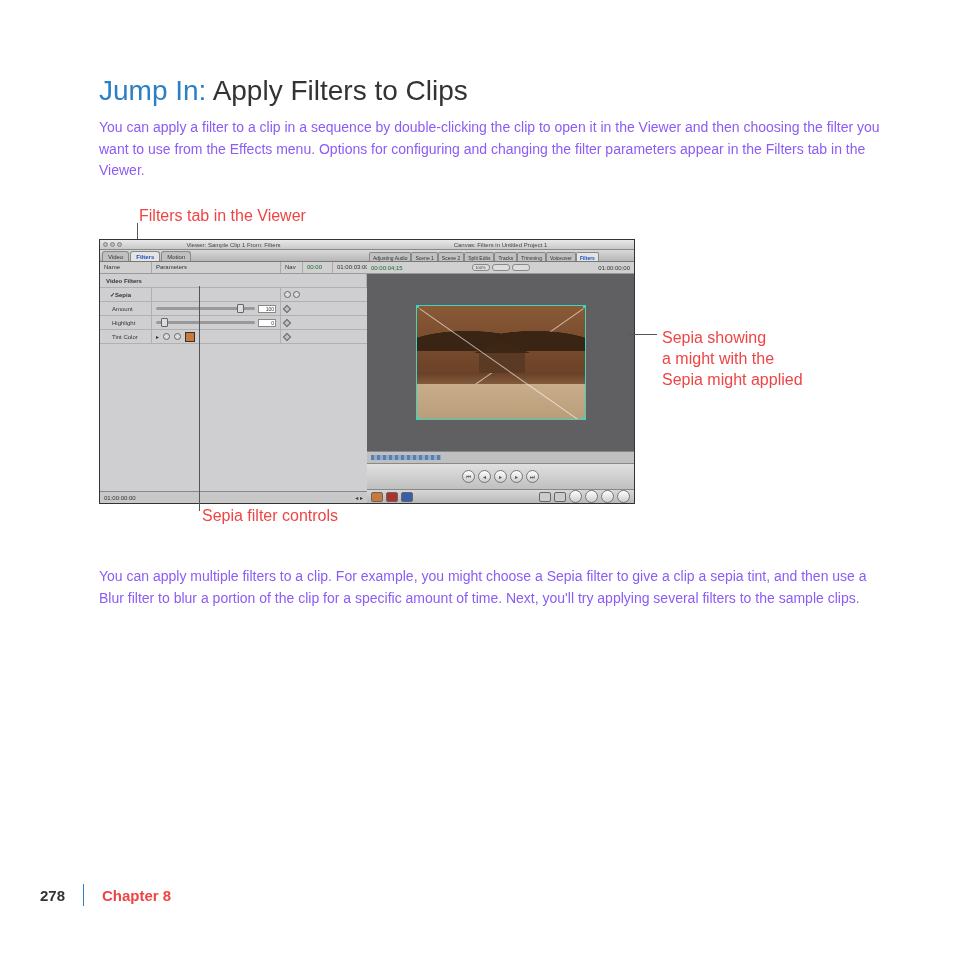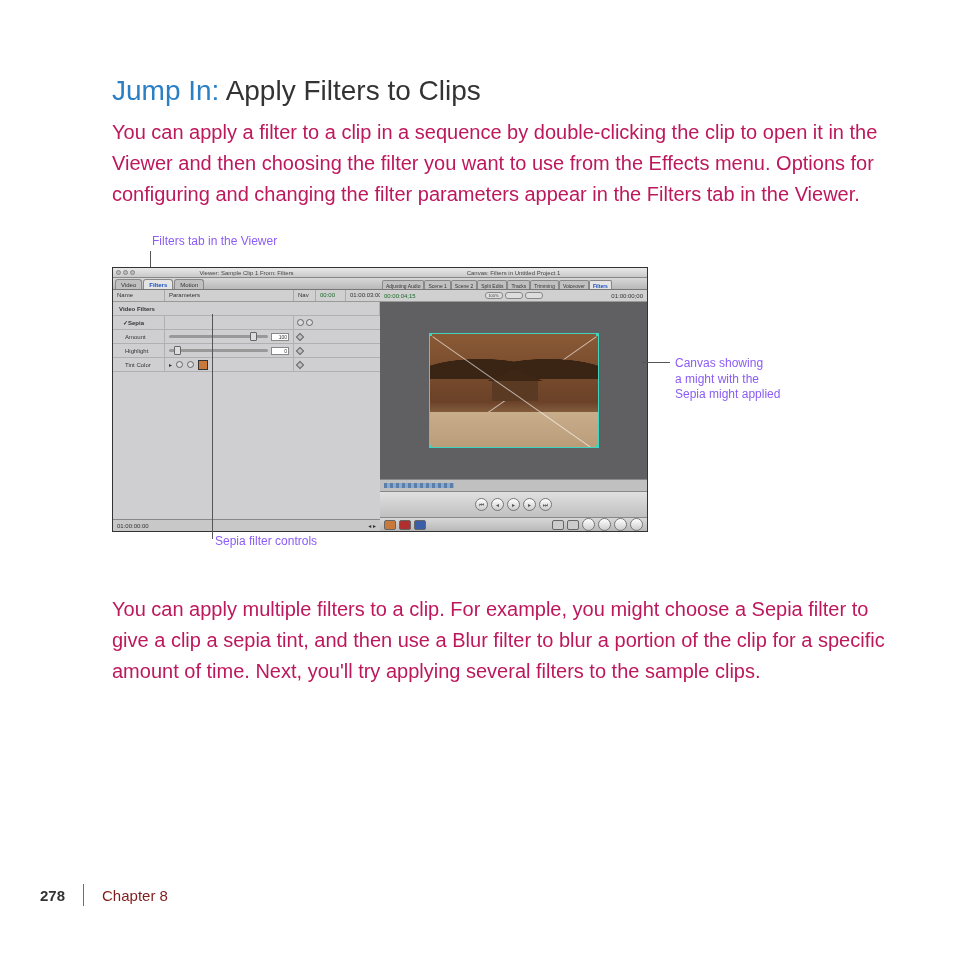--- a/index.html
+++ b/index.html
@@ -6,30 +6,30 @@
   body {
     width: 954px;
     height: 954px;
     background: #fff;
     font-family: "Myriad Pro", "Segoe UI", -apple-system, sans-serif;
     color: #333;
     position: relative;
   }
   .page {
     position: absolute;
-    left: 112px;
+    left: 99px;
     right: 60px;
     top: 75px;
   }
   .heading { font-size: 28px; font-weight: 400; color: #333; margin-bottom: 10px; }
   .heading .jump { color: #2a7fc5; }
-  .intro-text, .body-text { font-size: 20px; line-height: 1.55; color: #be185d; }
+  .intro-text, .body-text { font-size: 14px; line-height: 1.55; color: #8b5cf6; }
   .body-text { }
   .fig-wrap { position: relative; margin-top: 24px; height: 360px; }
-  .callout { font-size: 12px; color: #8b5cf6; position: absolute; line-height: 1.3; }
+  .callout { font-size: 16px; color: #ef4444; position: absolute; line-height: 1.3; }
   .callout-top { left: 40px; top: 0; }
   .callout-right { left: 563px; top: 122px; }
   .callout-bottom { left: 103px; top: 300px; text-align: right; }
   .tick { position: absolute; background: #555; }
   .tick-top { left: 38px; top: 17px; width: 1px; height: 18px; }
   .tick-right { left: 530px; top: 128px; height: 1px; width: 28px; }
   .tick-bottom { left: 100px; top: 80px; width: 1px; height: 225px; }
   
   .mock {
     position: absolute;
@@ -92,21 +92,21 @@
   .footer {
     position: absolute;
     left: 40px;
     bottom: 48px;
     display: flex;
     align-items: center;
     font-size: 15px;
   }
   .pg { font-weight: 700; color: #333; margin-right: 18px; }
   .vline { width: 1px; height: 22px; background: #2a7fc5; margin-right: 18px; }
-  .chap { font-weight: 400; color: #7f1d1d; margin-right: 14px; }
+  .chap { font-weight: 700; color: #ef4444; margin-right: 14px; }
   .chapname { color: #2a7fc5; }
 </style>
 </head>
 <body>
 
 <div class="page">
   <h1 class="heading">
     <span class="jump">Jump In:</span><span> Apply Filters to Clips</span>
   </h1>
   <p class="intro-text">You can apply a filter to a clip in a sequence by double-clicking the clip to open it in the Viewer and then choosing the filter you want to use from the Effects menu. Options for configuring and changing the filter parameters appear in the Filters tab in the Viewer.</p>
@@ -236,21 +236,21 @@
           <div class="tbtn"></div>
           <div class="tbtn"></div>
           <div class="tbtn"></div>
           <div class="tbtn"></div>
         </div>
       </div>
     </div>
 
     <div class="tick tick-right"></div>
     <div class="callout callout-right">
-      <span>Canvas showing</span><br>
+      <span>Sepia showing</span><br>
       <span>a might with the</span><br>
       <span>Sepia might applied</span>
     </div>
 
     <div class="tick tick-bottom"></div>
     <div class="callout callout-bottom">Sepia filter controls</div>
   </div>
 
   <p class="body-text">You can apply multiple filters to a clip. For example, you might choose a Sepia filter to give a clip a sepia tint, and then use a Blur filter to blur a portion of the clip for a specific amount of time. Next, you'll try applying several filters to the sample clips.</p>
 </div>

